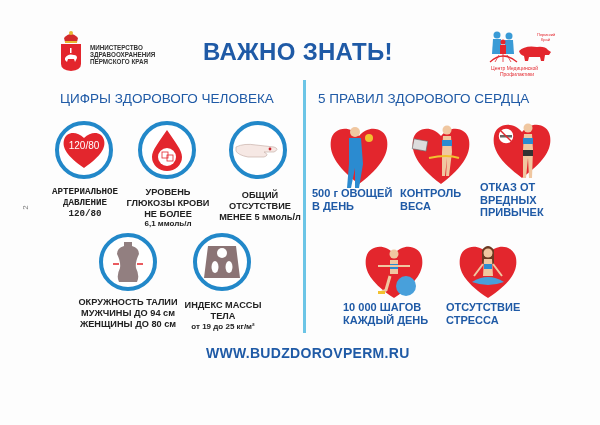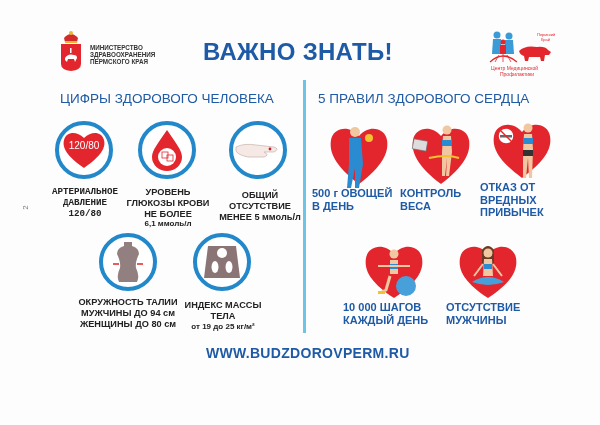--- a/index.html
+++ b/index.html
@@ -199,16 +199,16 @@
   <path d="M32 56 C8 40 2 28 4 16 C6 4 22 0 32 12 C42 0 58 4 60 16 C62 28 56 40 32 56 Z" fill="#e3262d"></path>
   <path d="M26 8 Q32 0 38 8 L38 22 H26 Z" fill="#6b3a22"></path>
   <circle cx="32" cy="11" r="4.5" fill="#f0c7a0"></circle>
   <path d="M28 17 H36 L37 34 H27 Z" fill="#f0c7a0"></path>
   <rect x="28" y="22" width="8" height="5" fill="#2b8bd0"></rect>
   <path d="M16 40 Q32 30 48 40 Q32 46 16 40 Z" fill="#48a0db"></path>
   <path d="M27 22 L18 34 M37 22 L46 34" stroke="#f0c7a0" stroke-width="2"></path>
 </svg>
 <div class="abs rlbl" style="left:446px;top:301px;width:85px;">
   <div>ОТСУТСТВИЕ</div>
-  <div>МУЖЧИНЫ</div>
+  <div>СТРЕССА</div>
 </div>
 
 <div class="abs footer-url">WWW.BUDZDOROVPERM.RU</div>
 
 </body></html>

